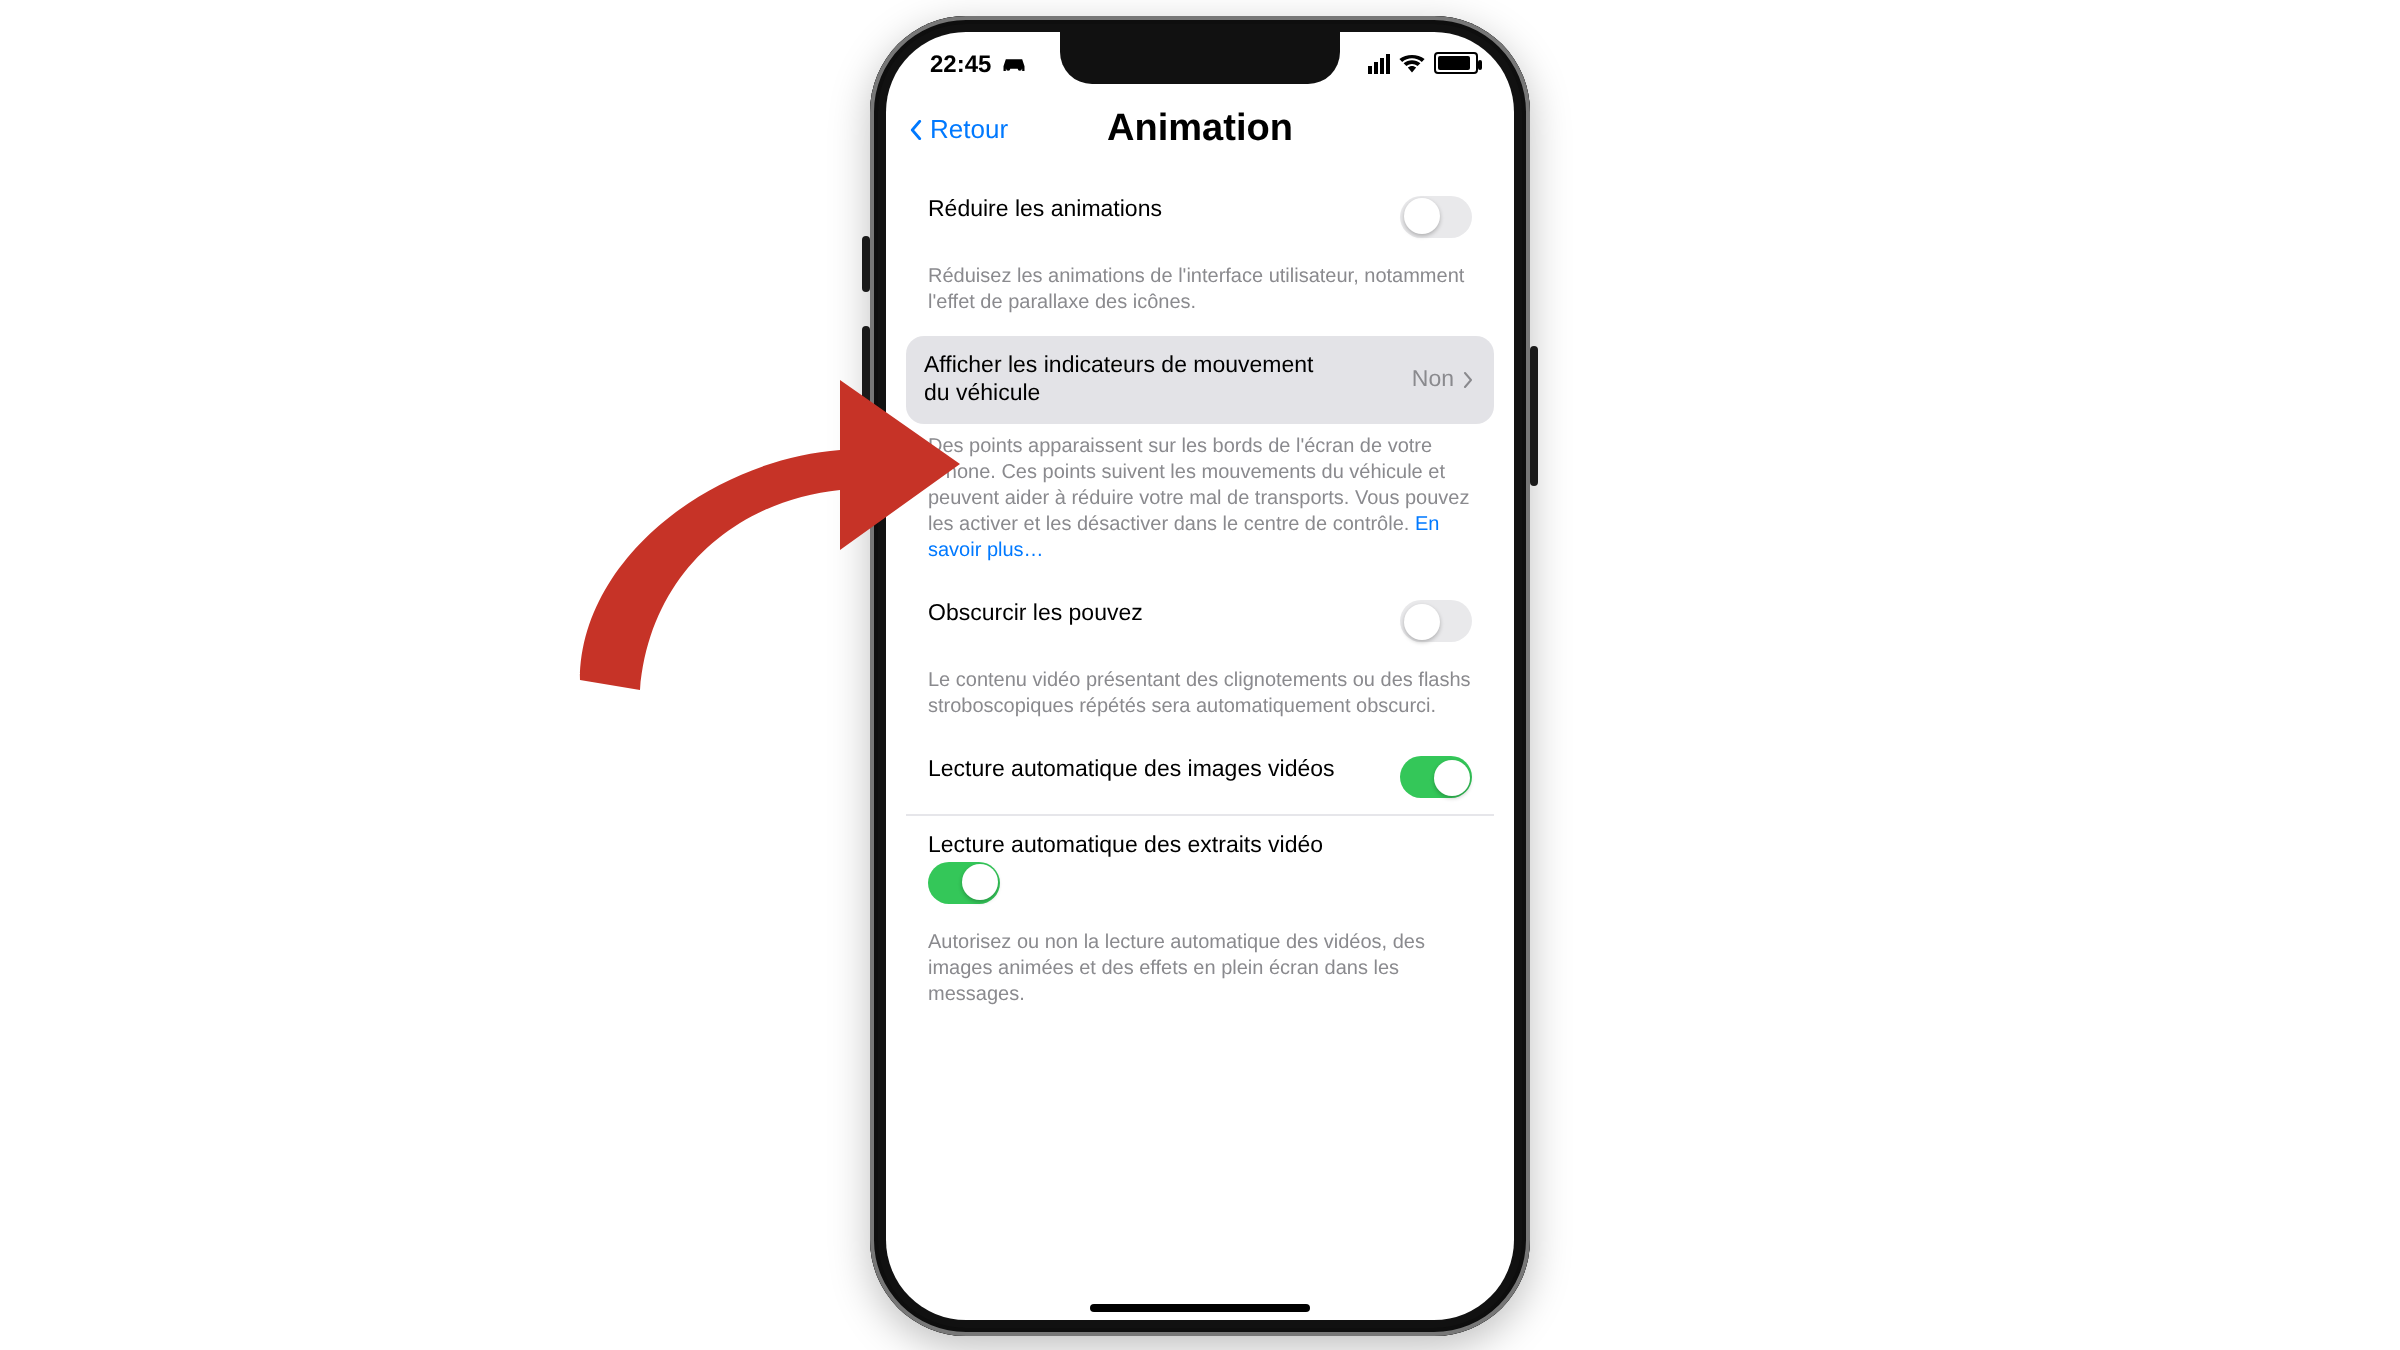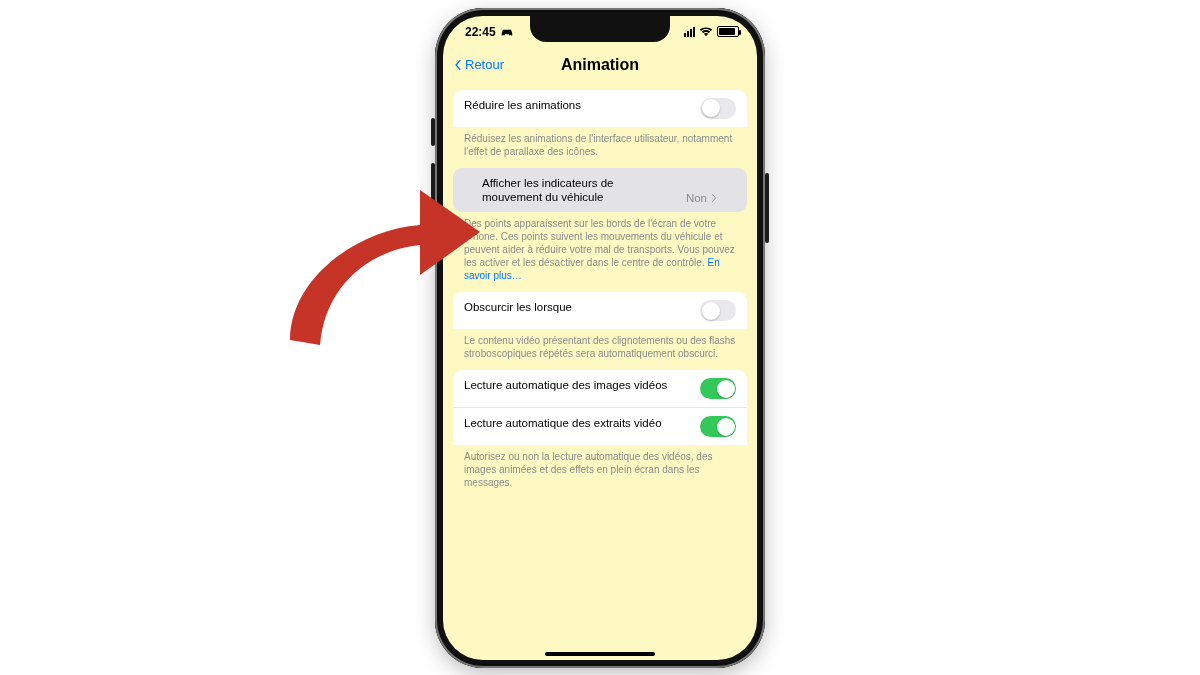--- a/index.html
+++ b/index.html
@@ -32,21 +32,21 @@
   }
   
   .side-btn { position:absolute; background:#1a1a1a; border-radius:3px; }
   .sb1{ left:-4px; top:110px; width:4px; height:28px;}
   .sb2{ left:-4px; top:155px; width:4px; height:46px;}
   .sb3{ left:-4px; top:210px; width:4px; height:46px;}
   .sb4{ right:-4px; top:165px; width:4px; height:70px;}
   .screen {
     width: 100%;
     height: 100%;
-    background: #fef9c3;
+    background: #ffffff;
     border-radius: 40px;
     overflow: hidden;
     position: relative;
   }
   
   .notch {
     position: absolute;
     top: 0; left: 50%;
     transform: translateX(-50%);
     width: 140px; height: 26px;
@@ -84,37 +84,37 @@
     align-items:center;
     justify-content:center;
     position:relative;
     font-size:14px;
   }
   .nav .back {
     position:absolute; left:10px; top:0; bottom:0;
     display:flex; align-items:center; gap:2px;
     color:#0079ff; font-size:13px;
   }
-  .nav .title { font-weight:600; color:#000; font-size:16px;}
+  .nav .title { font-weight:600; color:#000; font-size:19px;}
   .chevron-left { width:10px; height:10px; }
   
   .content {
     position:absolute; top:66px; bottom:0; left:0; right:0;
     overflow:hidden;
     padding: 0 10px 20px 10px;
   }
   .group { margin-top: 8px; }
   .row {
     background:#fff;
     padding: 8px 11px;
     display:flex;
     justify-content:space-between;
     min-height: 36px;
   }
-  .row + .row { border-top:1px solid #e6e6ea; }
+  .row + .row { border-top:1px solid #e6e6ea;flex-direction:column; }
   .group .row:first-of-type { border-top-left-radius:9px; border-top-right-radius:9px;}
   .group .row:last-of-type { border-bottom-left-radius:9px; border-bottom-right-radius:9px;}
   .row-label { font-size:11.5px; color:#000; line-height:1.25; padding-right:8px;}
   .footer {
     font-size:10px;
     color:#8a8a8e;
     padding: 5px 11px 2px 11px;
     line-height:1.3;
   }
   .footer a { color:#0079ff; text-decoration:none;}
@@ -127,22 +127,22 @@
   .switch .knob{
     position:absolute; top:1.5px; width:18px; height:18px; background:#fff; border-radius:50%;
     box-shadow:0 1px 2px rgba(0,0,0,.25);
   }
   .switch.off .knob{ left:1.5px;}
   .switch.on  .knob{ right:1.5px;}
   
   .nav-row {
     background:#e3e3e7;
     border-radius:9px;
-    padding:8px 29px;
-    display:flex; align-items:flex-end; justify-content:space-between;
+    padding:8px 9px;
+    display:flex; align-items:center; justify-content:space-between;
     gap:8px;
   }
   .nav-row .value { color:#8a8a8e; font-size:11.5px; display:flex; align-items:center; gap:3px;margin-left:23px;}
   .chev-right { width:8px; height:8px; }
   
   .home-ind {
     position:absolute; bottom:4px; left:50%; transform:translateX(-50%);
     width:110px; height:4px; background:#000; border-radius:4px;
   }
   
@@ -225,21 +225,21 @@
             </svg>
           </span>
         </div>
         <div class="footer">
           <span>Des points apparaissent sur les bords de l'écran de votre iPhone. Ces points suivent les mouvements du véhicule et peuvent aider à réduire votre mal de transports. Vous pouvez les activer et les désactiver dans le centre de contrôle. </span><a href="#">En savoir plus…</a>
         </div>
       </div>
 
       <div class="group">
         <div class="row">
-          <span class="row-label">Obscurcir les lorsque</span>
+          <span class="row-label">Obscurcir les pouvez</span>
           <span class="switch off">
               <span class="knob"></span>
             </span>
         </div>
         <div class="footer">Le contenu vidéo présentant des clignotements ou des flashs stroboscopiques répétés sera automatiquement obscurci.</div>
       </div>
 
       <div class="group">
         <div class="row">
           <span class="row-label">Lecture automatique des images vidéos</span>

